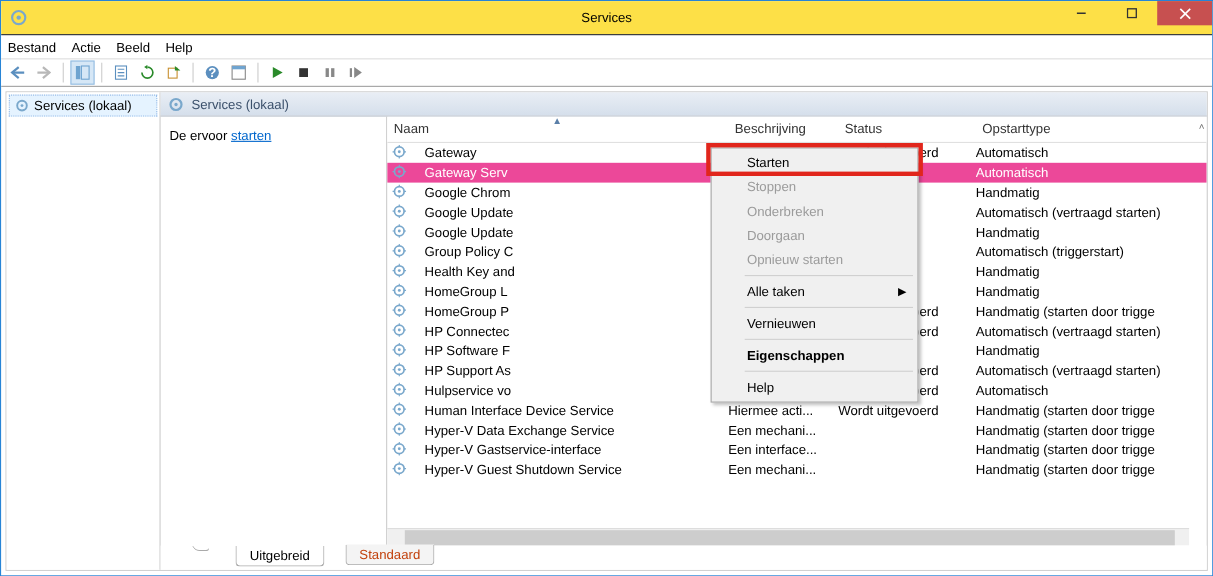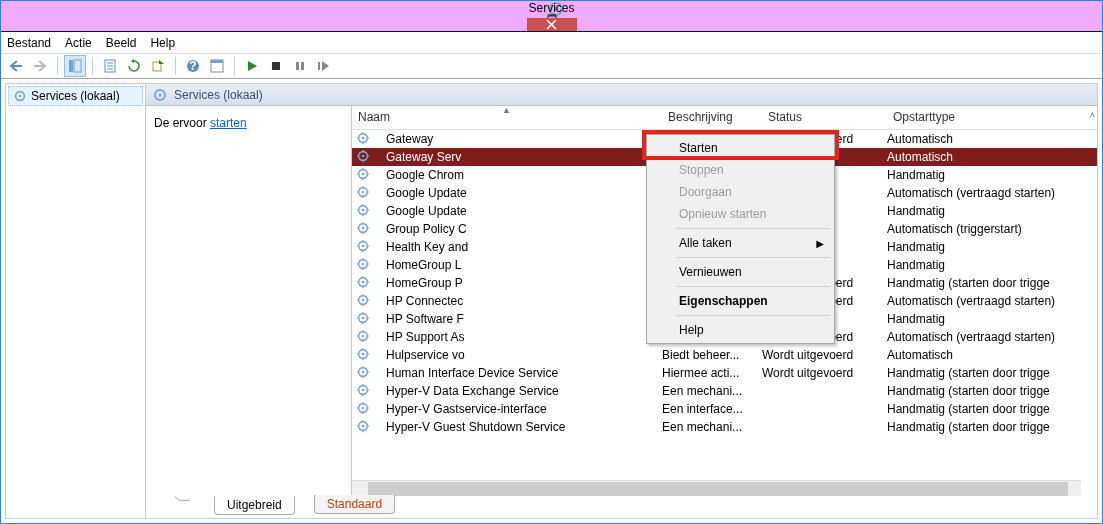--- a/index.html
+++ b/index.html
@@ -1,18 +1,18 @@
 <!DOCTYPE html>
 <html><head>
 <meta charset="utf-8">
 <style>
 * { box-sizing: border-box; margin: 0; padding: 0; font-family: "Segoe UI", Tahoma, sans-serif; font-size: 12px; }
 body { background: #fff; width: 1103px; height: 524px; overflow: hidden; border: 1px solid #2784d6; }
 
-.titlebar { height: 30px; background: #f0abfc; display: flex; align-items: center; position: relative; flex-direction: column; }
+.titlebar { height: 30px; background: #fde047; display: flex; align-items: center; position: relative; }
 .titlebar .title { position: absolute; left: 50%; transform: translateX(-50%); color: #000; }
 .titlebar .spacer { flex: 1; }
 .win-btn { width: 46px; height: 22px; display: flex; align-items: center; justify-content: center; margin-top: -8px; }
 .win-btn.close { background: #c75050; color: #fff; width: 50px; }
 .win-btn svg { display: block; }
 .title-icon { margin-left: 8px; display:flex; align-items:center; }
 
 .menubar { height: 22px; background: #fff; display: flex; align-items: center; padding: 0 6px; gap: 14px; border-top: 1px solid #0f172a; }
 .menubar span { color: #000; cursor: default; }
 
@@ -38,21 +38,21 @@
 .col-headers { height: 24px; display: flex; border-bottom: 1px solid #e0e0e0; background:#fff;}
 .col-headers > div { padding: 4px 6px; border-right: 1px solid transparent; color:#333; position:relative;}
 .col-name { width: 310px; }
 .col-desc { width: 100px; }
 .col-status { width: 125px; }
 .col-start { width: 210px; }
 .sort-arrow { position:absolute; left:50%; top:-1px; transform:translateX(-50%); color:#5a7fa8; font-size:9px;}
 
 .rows { position: relative; }
 .row { height: 18px; display: flex; align-items: center; }
-.row.selected { background: #7f1d1d; color: #fff; }
+.row.selected { background: #ec4899; color: #fff; }
 .row .c-name { width: 310px; padding-left: 4px; display: flex; align-items: center; gap: 16px; overflow:hidden; white-space:nowrap;}
 .row .c-desc { width: 100px; overflow: hidden; white-space: nowrap; }
 .row .c-status { width: 125px; overflow: hidden; white-space: nowrap; }
 .row .c-start { width: 210px; overflow: hidden; white-space: nowrap; }
 .gear-icon { width: 14px; height: 14px; flex-shrink: 0; }
 
 .tabs-bottom { height: 22px; display: flex; align-items: flex-start; padding-left: 30px; background:#fff;gap:20px;}
 .tab-b { padding: 2px 12px; border: 1px solid #aaa; border-top: none; background: #fff; border-radius: 0 0 4px 4px; margin-right:-1px; position:relative;}
 .tab-b.inactive { background:#f4f4f4; color:#c2410c; top:-1px;}
 .tab-b.fold { width:14px; padding:2px 0; border-left:1px solid #aaa; border-bottom:1px solid #aaa; border-right:none; background:transparent; transform:skewX(35deg); margin-right:4px;}
@@ -527,20 +527,21 @@
                 </div>
                 <div class="c-desc">Een mechani...</div>
                 <div class="c-status"></div>
                 <div class="c-start">Handmatig (starten door trigge</div>
               </div>
             </div>
 
         <div class="ctx-menu" id="ctx-menu">
               <div class="ctx-item">Starten</div>
               <div class="ctx-item disabled">Stoppen</div>
+              <div class="ctx-item disabled">Onderbreken</div>
               <div class="ctx-item disabled">Doorgaan</div>
               <div class="ctx-item disabled">Opnieuw starten</div>
               <div class="ctx-sep"></div>
               <div class="ctx-item">Alle taken<span class="sub-arrow">▶</span></div>
               <div class="ctx-sep"></div>
               <div class="ctx-item">Vernieuwen</div>
               <div class="ctx-sep"></div>
               <div class="ctx-item bold">Eigenschappen</div>
               <div class="ctx-sep"></div>
               <div class="ctx-item">Help</div>

